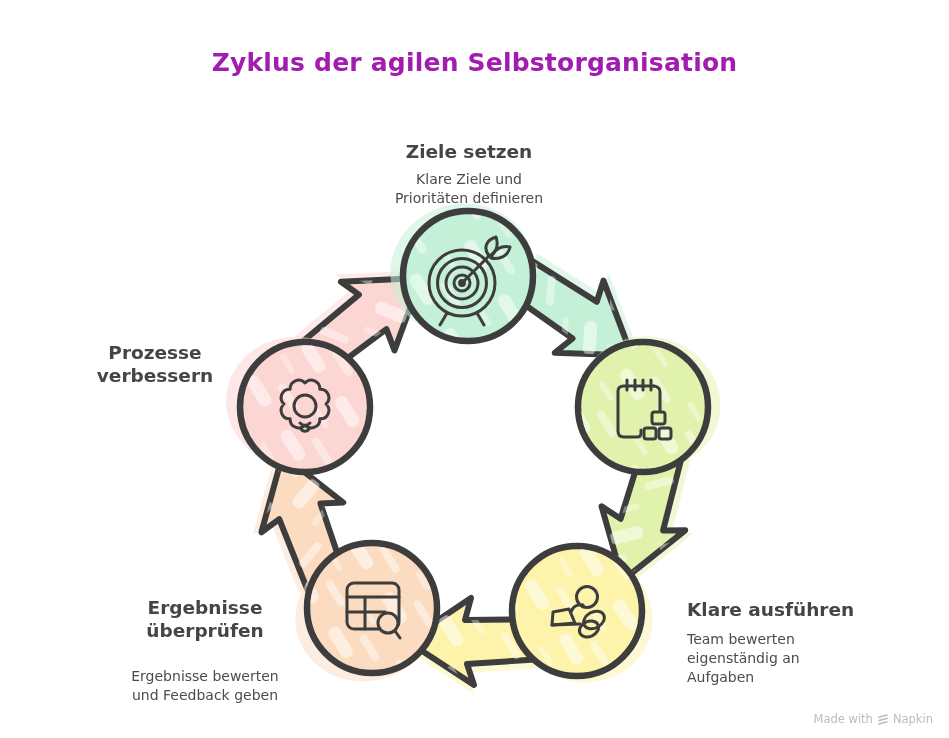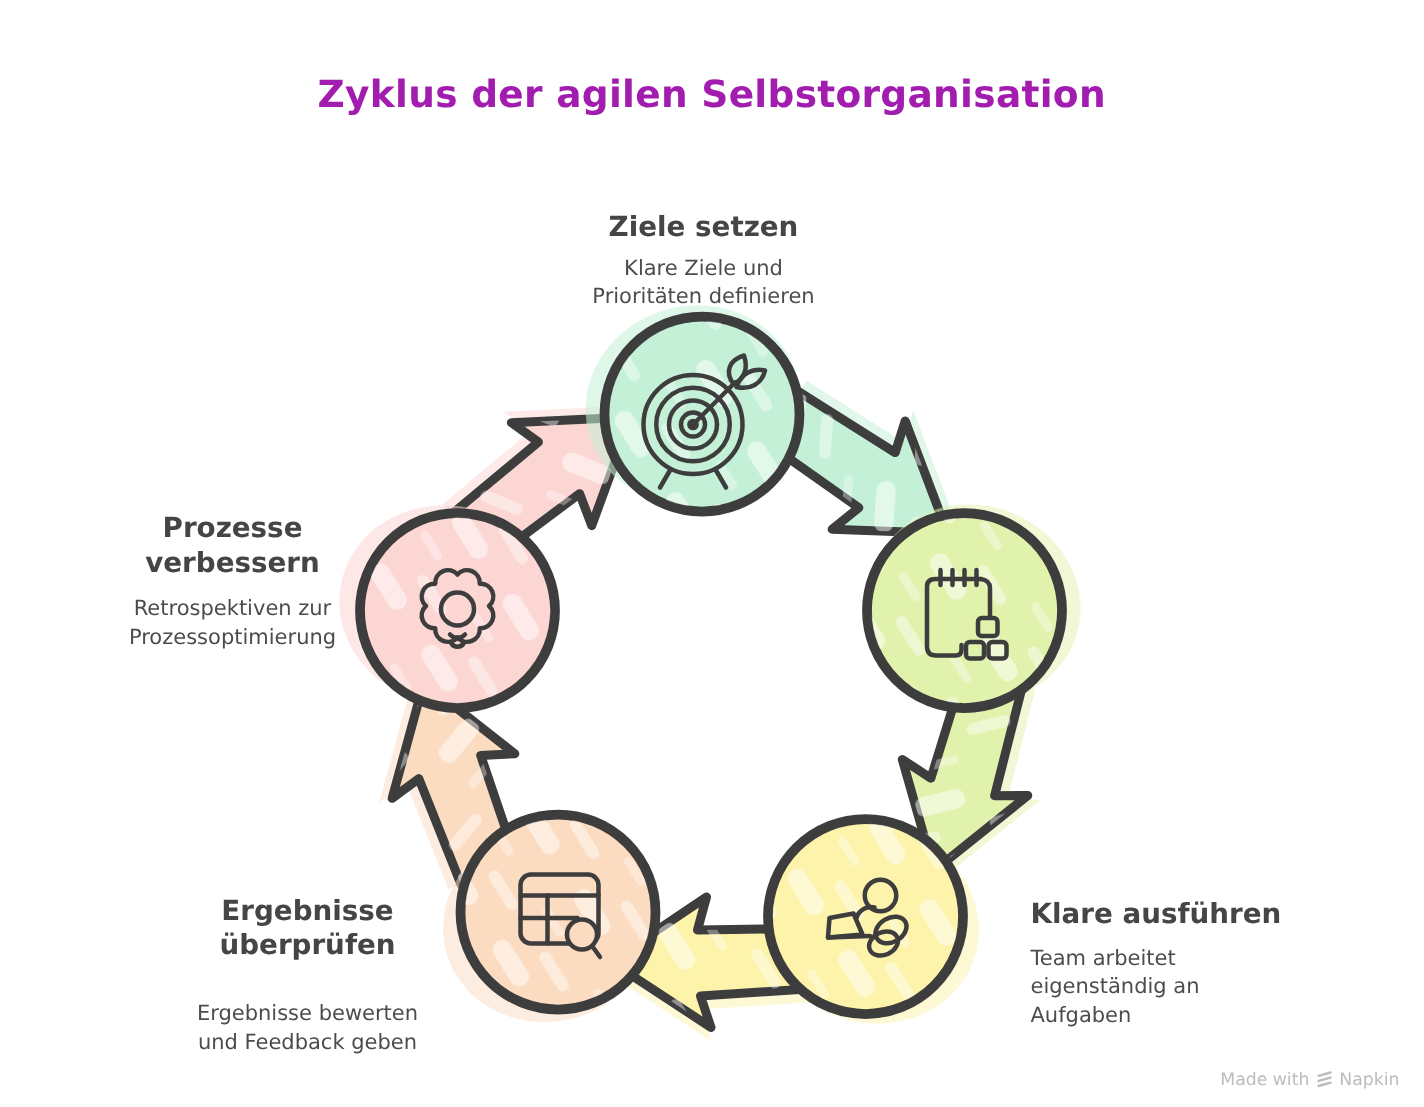--- a/index.html
+++ b/index.html
@@ -150,37 +150,35 @@
 
   <div class="node-text tb-center" id="txt-ziele">
     <p class="node-label">Ziele setzen</p>
     <p class="node-desc">Klare Ziele und
 Prioritäten definieren</p>
   </div>
 
 
   <div class="node-text tb-left" id="txt-ausfuehren">
     <p class="node-label">Klare ausführen</p>
-    <p class="node-desc">Team arbeitet
+    <p class="node-desc">Team bewerten
 eigenständig an
 Aufgaben</p>
   </div>
 
   <div class="node-text tb-center" id="txt-ergebnisse">
     <p class="node-label">Ergebnisse
 überprüfen</p>
     <p class="node-desc">Ergebnisse bewerten
 und Feedback geben</p>
   </div>
 
   <div class="node-text tb-center" id="txt-prozesse">
     <p class="node-label">Prozesse
 verbessern</p>
-    <p class="node-desc">Retrospektiven zur
-Prozessoptimierung</p>
   </div>
 
   <div class="watermark">
     <span>Made with</span>
     <svg width="12" height="13" viewBox="0 0 12 13">
       <g stroke="#bcbcbc" stroke-width="1.6" stroke-linecap="round">
         <line x1="2" y1="4.2" x2="10" y2="2"></line>
         <line x1="2" y1="7.6" x2="10" y2="5.4"></line>
         <line x1="2" y1="11" x2="10" y2="8.8"></line>
       </g>

